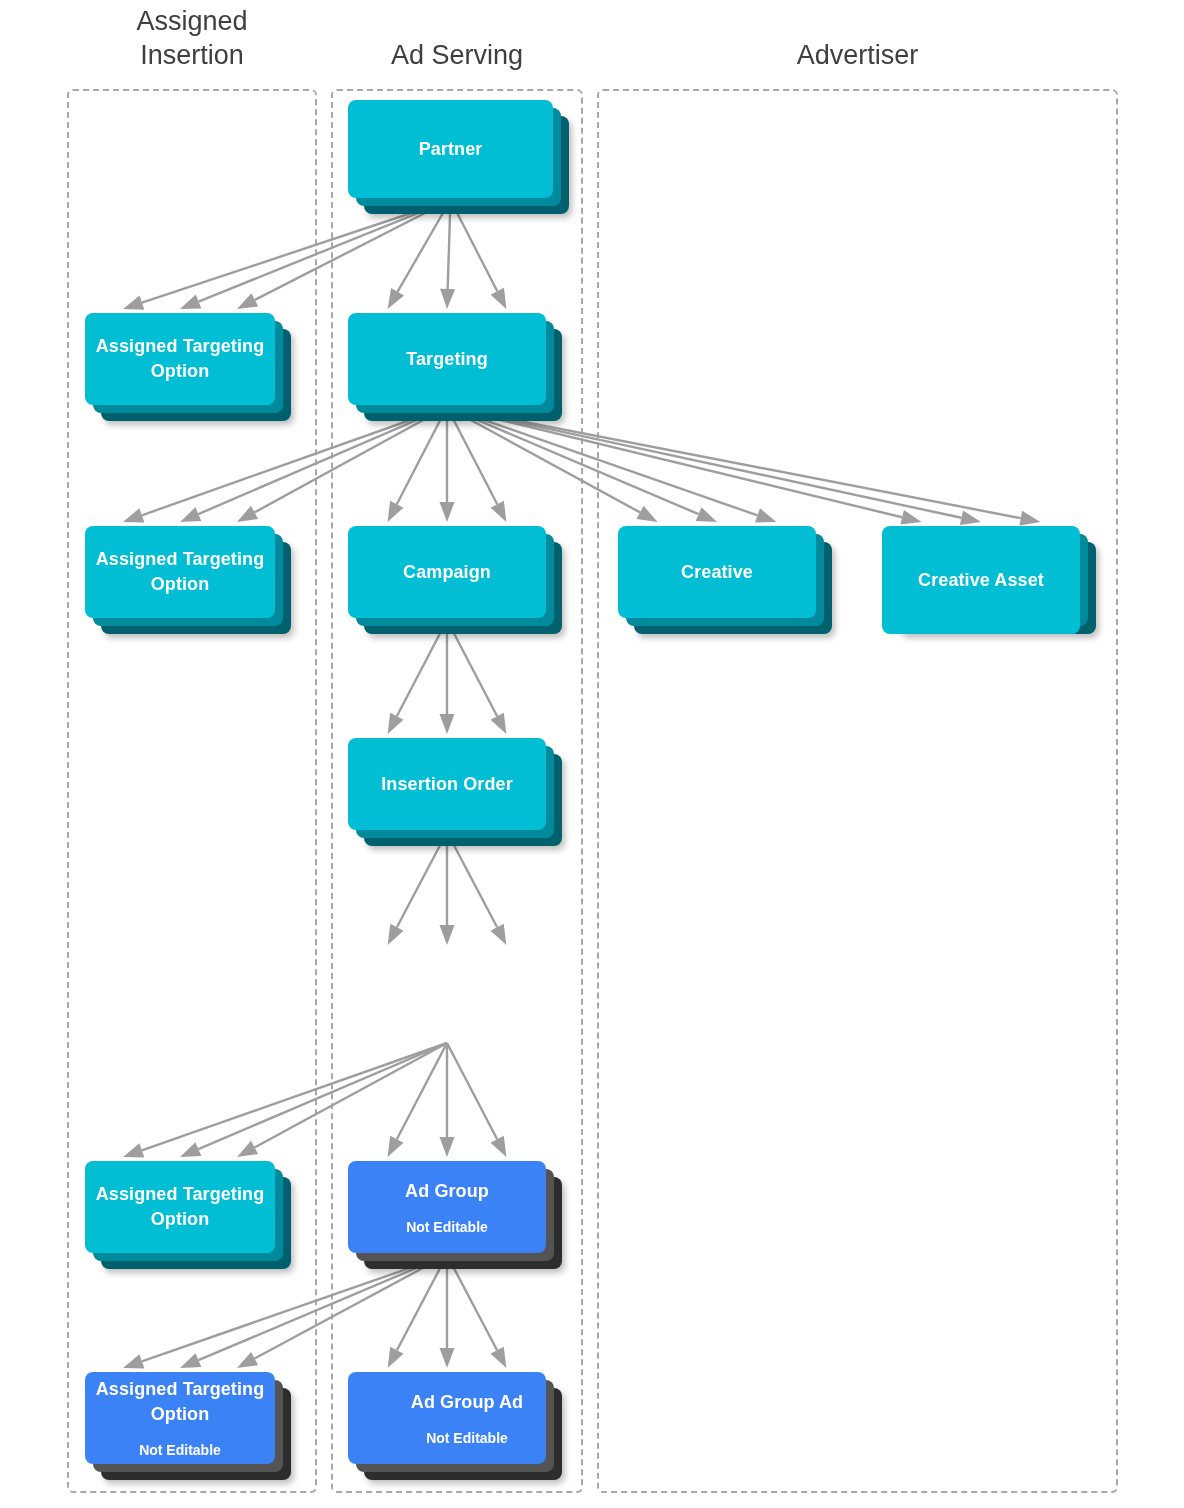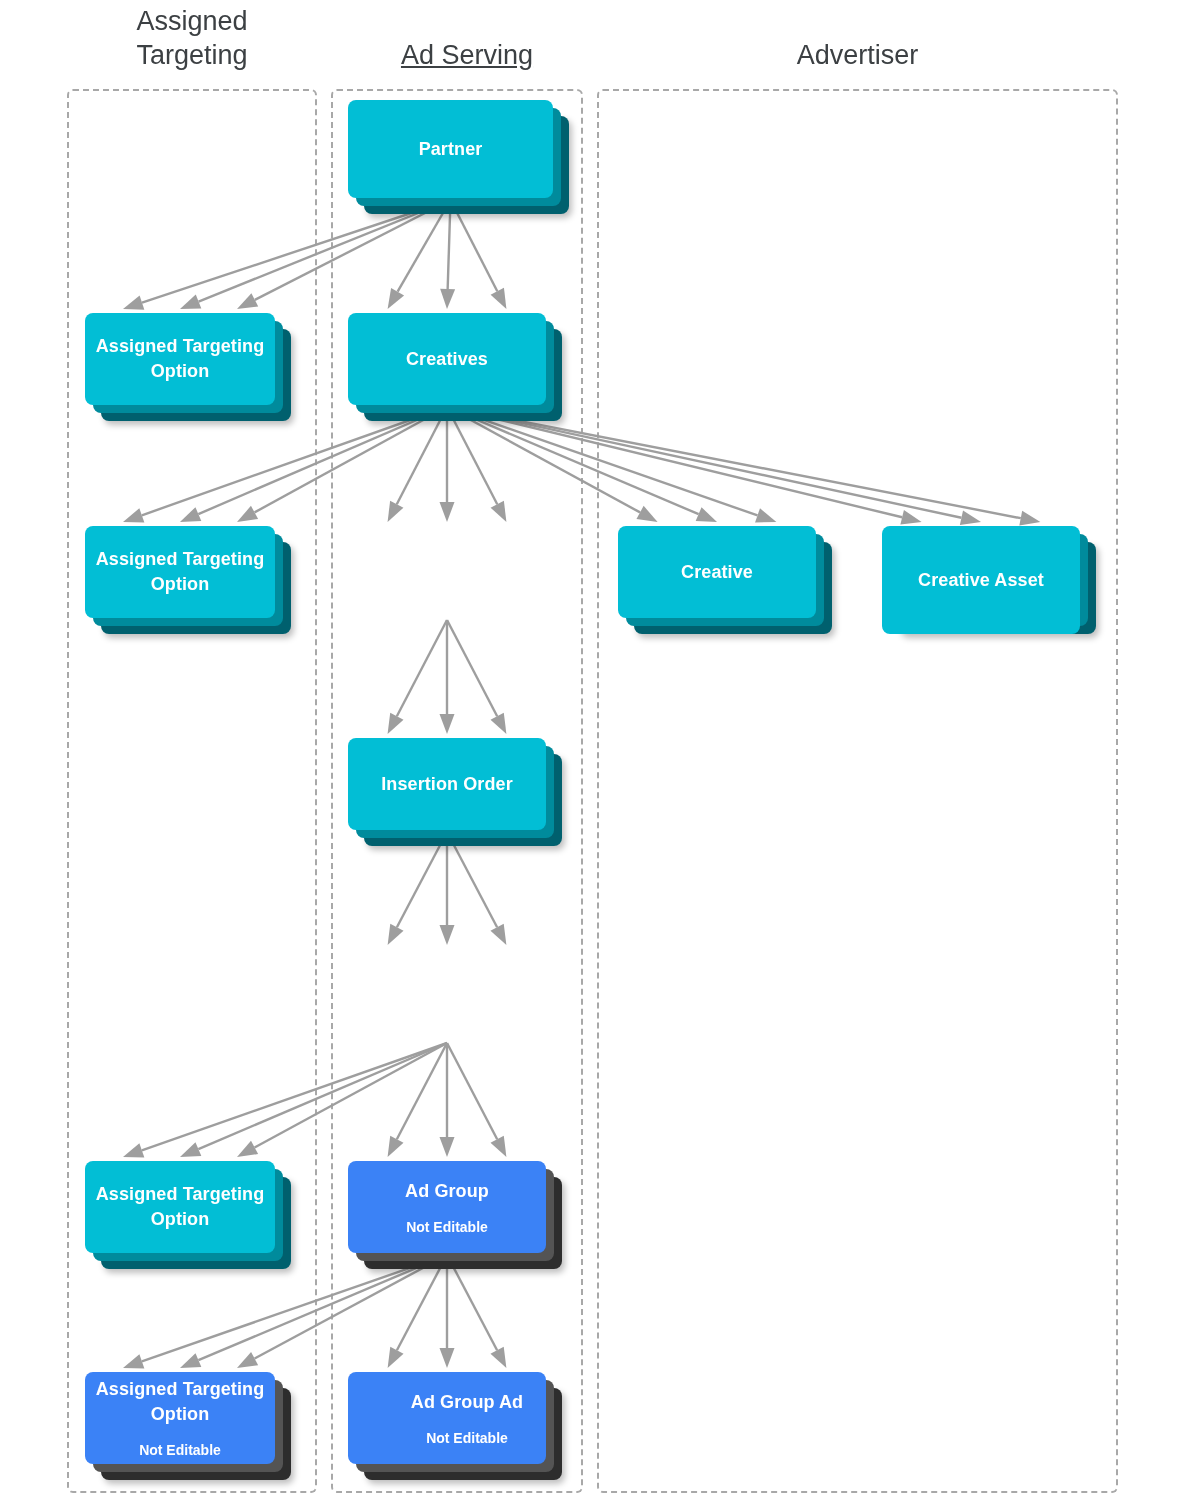--- a/index.html
+++ b/index.html
@@ -69,22 +69,22 @@
     margin-top: 14px;
   }
   .node.shadowed .layer.back { box-shadow: 3px 4px 6px rgba(0,0,0,.25); }
 </style>
 </head>
 <body>
 
 <div id="stage">
 
   <div class="col-title" style="left:67px; top:4px; width:250px;">Assigned
-Targeting</div>
-  <div class="col-title" style="left:341px; top:38px; width:252px;text-decoration:underline;">Ad Serving</div>
+Insertion</div>
+  <div class="col-title" style="left:331px; top:38px; width:252px;">Ad Serving</div>
   <div class="col-title" style="left:597px; top:38px; width:521px;">Advertiser</div>
 
   <div class="group-box" style="left:67px; top:89px; width:250px; height:1404px;"></div>
   <div class="group-box" style="left:331px; top:89px; width:252px; height:1404px;"></div>
   <div class="group-box" style="left:597px; top:89px; width:521px; height:1404px;"></div>
 
   <svg id="arrows" viewBox="0 0 1184 1508" width="1184" height="1508">
       <line x1="450.5" y1="200" x2="141.97656115518325" y2="302.68413689796955" stroke="#9e9e9e" stroke-width="2.4"></line>
       <polygon points="123,309 139.60811249192182,295.56792646477584 144.34500981844468,309.80034733116327" fill="#9e9e9e"></polygon>
       <line x1="450.5" y1="200" x2="198.55055530832365" y2="301.52491486651655" stroke="#9e9e9e" stroke-width="2.4"></line>
@@ -174,34 +174,41 @@
       <div class="title">Assigned
 Targeting
 Option</div>
     </div>
   </div>
 
   <div class="node teal shadowed" id="n-advertiser" style="left:348px; top:313px; width:198px; height:92px;">
     <div class="layer back" style="width:198px;height:92px;"></div>
     <div class="layer mid" style="width:198px;height:92px;"></div>
     <div class="layer front" style="width:198px;height:92px;">
-      <div class="title">Creatives</div>
+      <div class="title">Targeting</div>
     </div>
   </div>
 
   <div class="node teal shadowed" id="n-ato-advertiser" style="left:85px; top:526px; width:190px; height:92px;">
     <div class="layer back" style="width:190px;height:92px;"></div>
     <div class="layer mid" style="width:190px;height:92px;"></div>
     <div class="layer front" style="width:190px;height:92px;">
       <div class="title">Assigned
 Targeting
 Option</div>
     </div>
   </div>
 
+  <div class="node teal shadowed" id="n-campaign" style="left:348px; top:526px; width:198px; height:92px;">
+    <div class="layer back" style="width:198px;height:92px;"></div>
+    <div class="layer mid" style="width:198px;height:92px;"></div>
+    <div class="layer front" style="width:198px;height:92px;">
+      <div class="title">Campaign</div>
+    </div>
+  </div>
 
   <div class="node teal shadowed" id="n-creative" style="left:618px; top:526px; width:198px; height:92px;text-decoration:underline;">
     <div class="layer back" style="width:198px;height:92px;"></div>
     <div class="layer mid" style="width:198px;height:92px;"></div>
     <div class="layer front" style="width:198px;height:92px;">
       <div class="title">Creative</div>
     </div>
   </div>
 
   <div class="node teal shadowed" id="n-creative-asset" style="left:882px; top:526px; width:198px; height:92px;">

